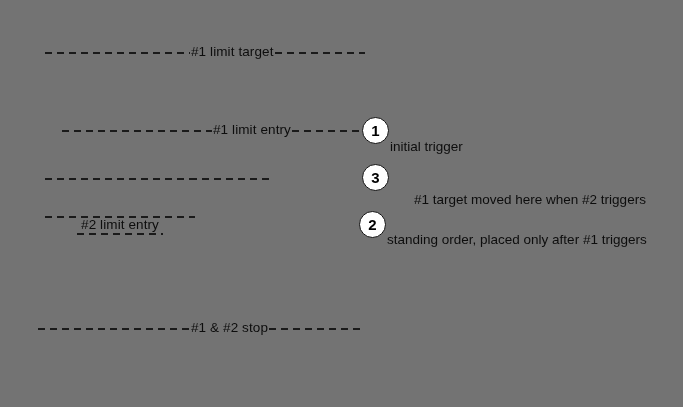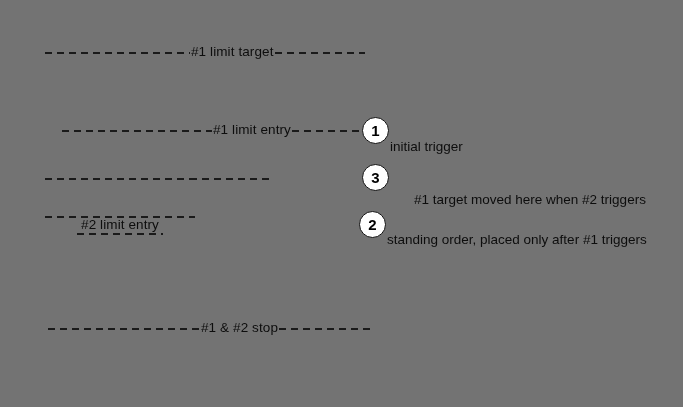--- a/index.html
+++ b/index.html
@@ -100,21 +100,21 @@
     <span class="dash" style="width: 145px;"></span>
     <span class="dash" style="width: 82px;"></span>
   </div>
 
   <div class="level-row" style="top: 215px; left: 45px; flex-direction: column;">
     <span class="dash" style="width: 150px;"></span>
     <span class="level-label">#2 limit entry</span>
     <span class="dash" style="width: 86px;"></span>
   </div>
 
-  <div class="level-row" style="top: 318px; left: 48px;">
+  <div class="level-row" style="top: 318px; left: 38px;">
     <span class="dash" style="width: 152px;"></span>
     <span class="level-label">#1 &amp; #2 stop</span>
     <span class="dash" style="width: 96px;"></span>
   </div>
 
   <div class="marker" style="left: 362px; top: 117px;">
     <span>1</span>
   </div>
   <div class="marker" style="left: 362px; top: 164px;">
     <span>3</span>

